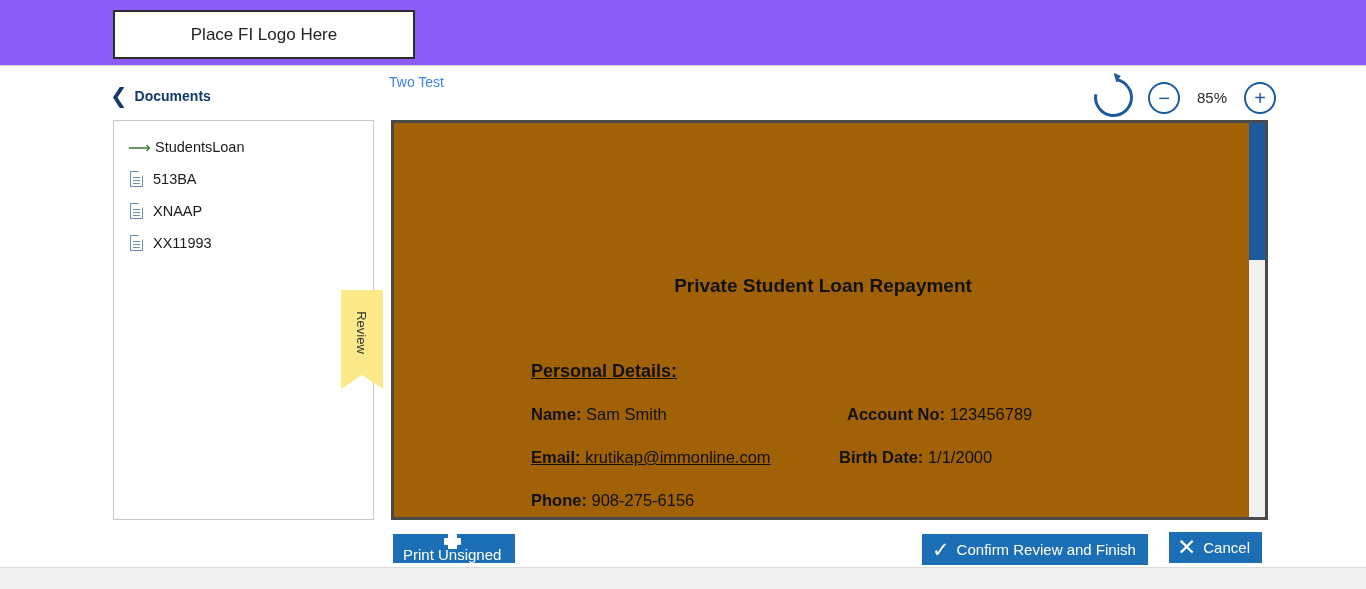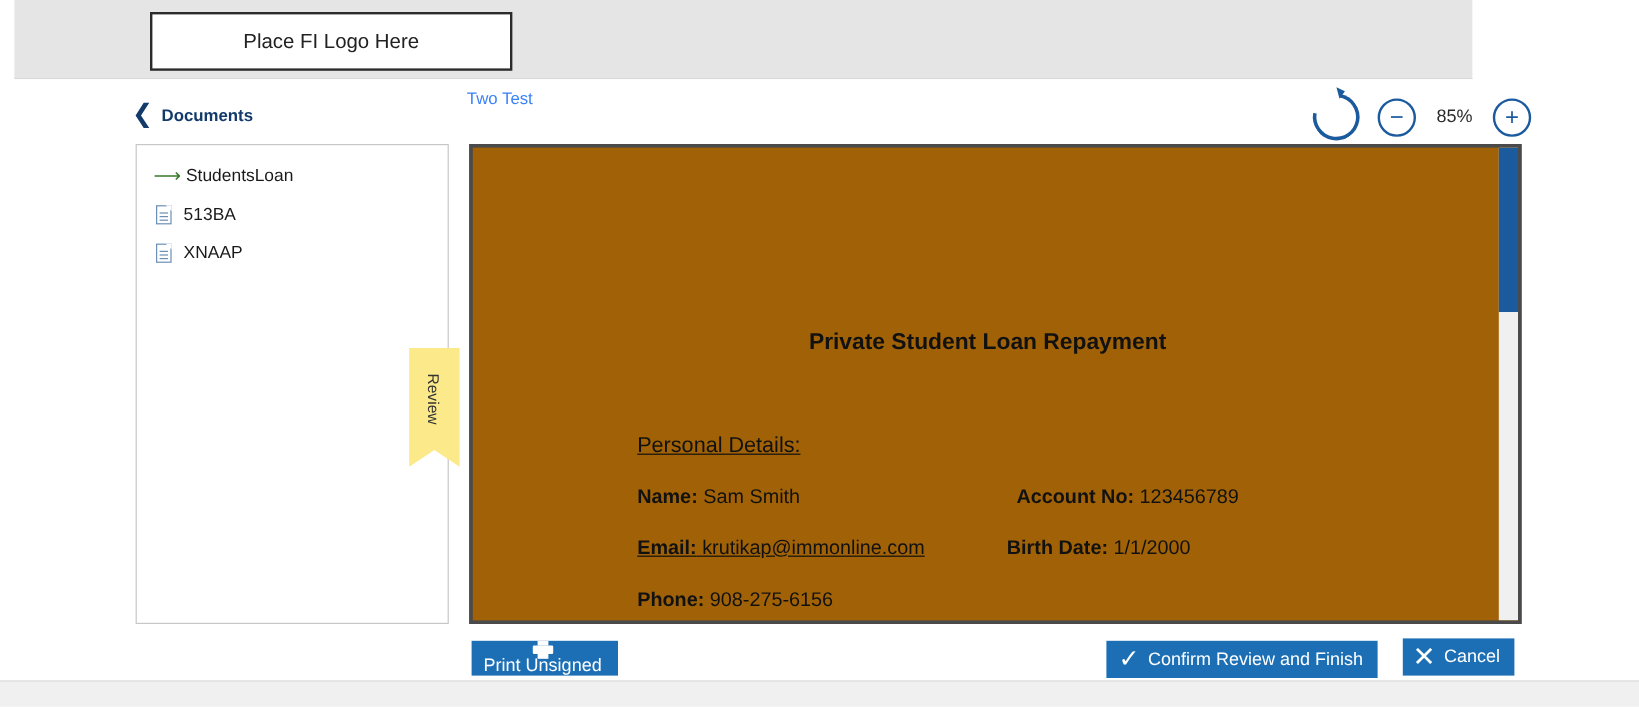--- a/index.html
+++ b/index.html
@@ -11,24 +11,24 @@
     height: 589px;
     background: #ffffff;
     font-family: "Liberation Sans", sans-serif;
     overflow: hidden;
     position: relative;
   }
 
   
   .logo-bar {
     position: absolute;
-    top: 0; left: 12px;
-    width: 1215px;
+    top: 0; left: 0;
+    width: 1366px;
     height: 65px;
-    background: #e5e5e5;
+    background: #8b5cf6;
     border-bottom: 1px solid #d8d8d8;
   }
   .logo-box {
     position: absolute;
     left: 113px;
     top: 10px;
     width: 298px;
     height: 45px;
     border: 2px solid #2b2b2b;
     background: #ffffff;
@@ -254,21 +254,21 @@
     text-align: center;
     font-size: 19px;
     font-weight: bold;
     color: #111;
   }
   .section-head {
     position: absolute;
     left: 137px;
     top: 238px;
     font-size: 18px;
-    font-weight: normal;
+    font-weight: bold;
     color: #111;
     text-decoration: underline;
   }
   .field {
     position: absolute;
     font-size: 16.5px;
     color: #111;
     white-space: nowrap;
   }
   .field .lbl { font-weight: bold; }
@@ -391,20 +391,24 @@
     <span>StudentsLoan</span>
   </div>
   <div class="doc-item">
     <span class="file-icon"></span>
     <span>513BA</span>
   </div>
   <div class="doc-item">
     <span class="file-icon"></span>
     <span>XNAAP</span>
   </div>
+  <div class="doc-item">
+    <span class="file-icon"></span>
+    <span>XX11993</span>
+  </div>
 </div>
 
 <div class="review-tab">
   <div class="txt">Review</div>
 </div>
 
 <div class="viewer">
   <div class="page">
     <div class="doc-title">Private Student Loan Repayment</div>
     <div class="section-head">Personal Details:</div>

